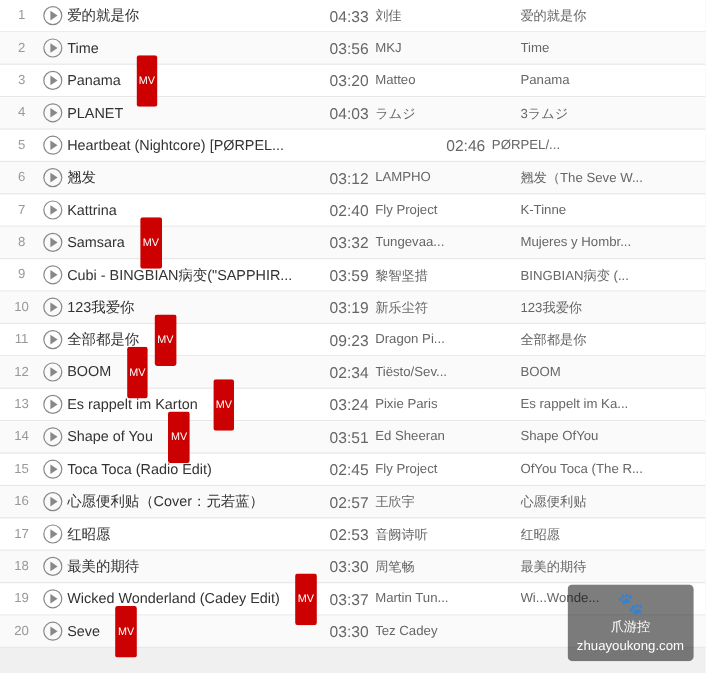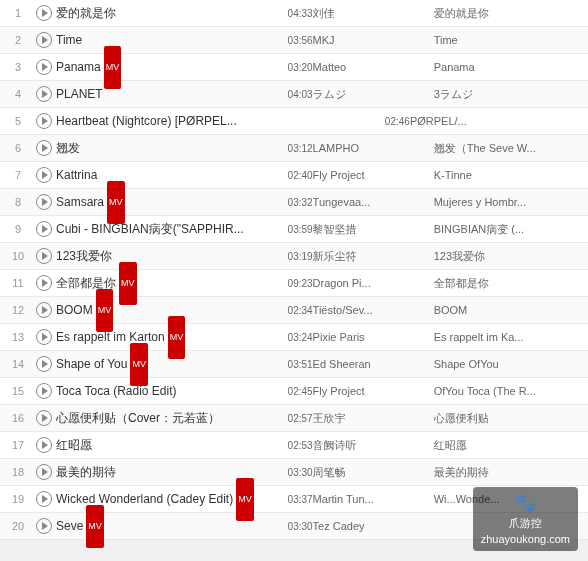--- a/index.html
+++ b/index.html
@@ -66,29 +66,29 @@
       font-size: 12px;
       padding-right: 4px;
     }
     .col-title .mv-badge {
       display: inline-block;
       background: #c00;
       color: #fff;
       font-size: 9px;
       padding: 16px 2px;
       border-radius: 2px;
-      margin-left: 3px;
+      margin-left: 13px;
       vertical-align: middle;
       line-height: 11px;
     }
     .col-duration {
       width: 38px;
-      text-align: right;
+      text-align: left;
       color: #666;
-      font-size: 10px;
+      font-size: 13px;
       flex-shrink: 0;
     }
     .col-artist {
       flex: 1.2;
       overflow: hidden;
       text-overflow: ellipsis;
       white-space: nowrap;
       color: #666;
       font-size: 11px;
       padding-right: 4px;

